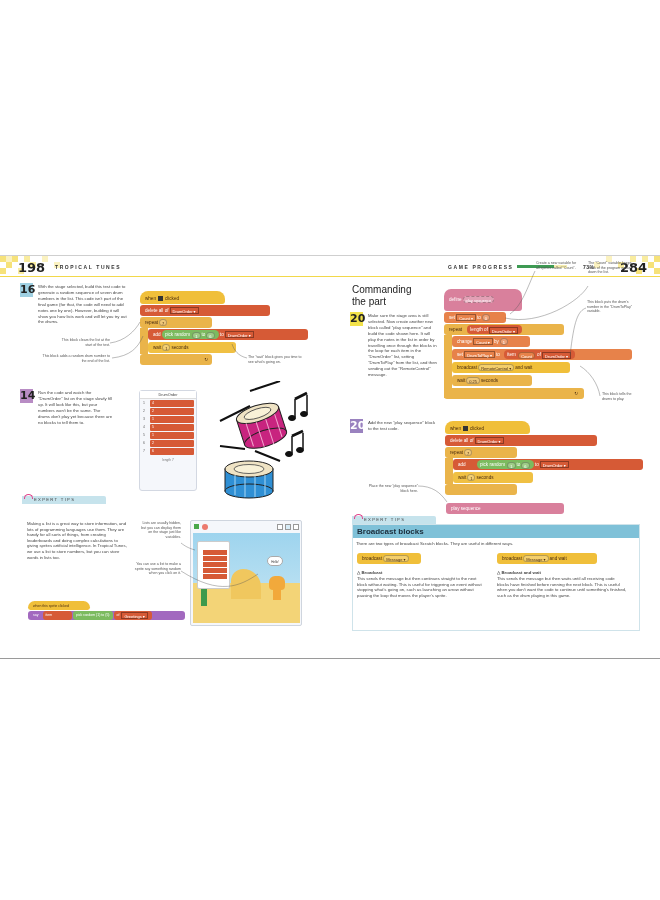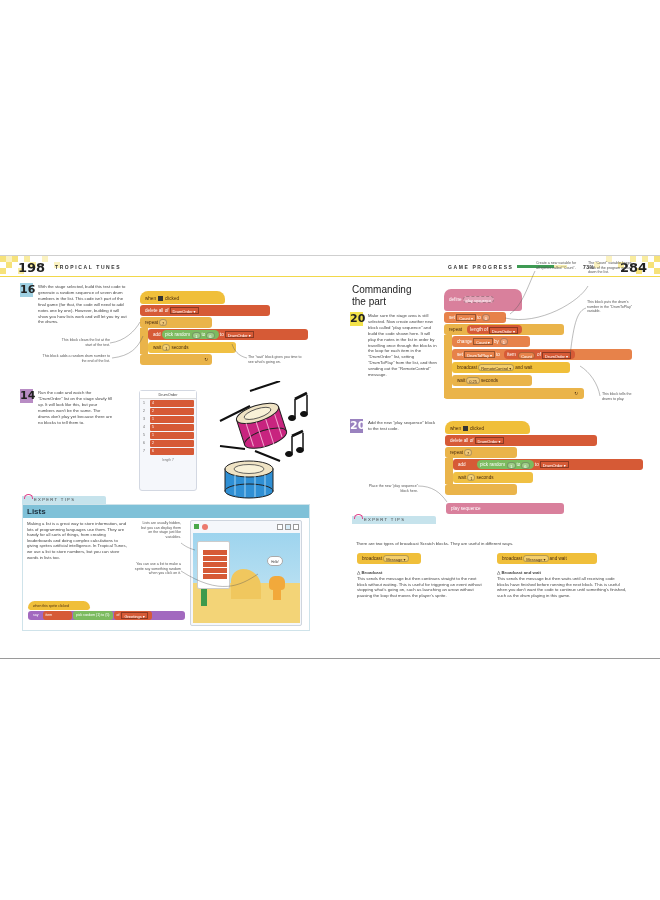--- a/index.html
+++ b/index.html
@@ -181,23 +181,20 @@
       <line x1="93" y1="52" x2="93" y2="68" stroke-width="1.5"></line>
       <line x1="82" y1="55" x2="93" y2="50" stroke-width="3"></line>
       <ellipse cx="79" cy="73" rx="3.5" ry="2.5"></ellipse>
       <ellipse cx="90" cy="69" rx="3.5" ry="2.5"></ellipse>
     </g>
   </svg>
 
   <div class="tiptab" style="left:22px;top:240px;width:84px;">
     <span class="ico"></span>
     <span>EXPERT TIPS</span>
-  </div>
-  <div class="tipbox" style="left:22px;top:248px;width:288px;height:127px;">
-    <div class="tiphead">Lists</div>
   </div>
   <div class="tiptext" style="left:27px;top:265px;width:102px;">Making a list is a great way to store information, and lots of programming languages use them. They are handy for all sorts of things, from creating leaderboards and doing complex calculations to giving sprites artificial intelligence. In Tropical Tunes, we use a list to store numbers, but you can store words in lists too.</div>
   <div class="callout" style="left:138px;top:265px;width:43px;text-align:right;">Lists are usually hidden, but you can display them on the stage just like variables.</div>
   <div class="callout" style="left:132px;top:306px;width:49px;text-align:right;">You can use a list to make a sprite say something random when you click on it.</div>
 
   <div class="stage" style="left:190px;top:264px;width:112px;height:106px;">
     <div class="abs" style="left:3px;top:3px;width:5px;height:5px;background:#4aa84a;"></div>
     <div class="abs" style="left:11px;top:3px;width:6px;height:6px;border-radius:50%;background:#ec7a6e;"></div>
     <div class="abs" style="left:86px;top:3px;width:6px;height:6px;border:0.5px solid #999;background:#fff;"></div>
     <div class="abs" style="left:94px;top:3px;width:6px;height:6px;border:0.5px solid #999;background:#d7ecf7;"></div>
@@ -290,20 +287,23 @@
       <span>wait</span><span class="slot">1</span><span>seconds</span>
     </div>
     <div class="blk b-ctrl" style="left:445px;top:228px;width:72px;"></div>
     <div class="blk b-my" style="left:446px;top:247px;width:118px;">play sequence</div>
   </div>
 
   <div class="tiptab" style="left:352px;top:260px;width:84px;">
     <span class="ico"></span>
     <span>EXPERT TIPS</span>
   </div>
+  <div class="tipbox" style="left:352px;top:268px;width:288px;height:107px;">
+    <div class="tiphead">Broadcast blocks</div>
+  </div>
   <div class="tiptext" style="left:356px;top:285px;width:280px;">There are two types of broadcast Scratch blocks. They are useful in different ways.</div>
 
   <div class="blk b-events" style="left:357px;top:297px;width:64px;">
     <span>broadcast</span><span class="slot">Message ▾</span>
   </div>
   <div class="tiptext" style="left:357px;top:314px;width:130px;font-weight:bold;">△ Broadcast</div>
   <div class="tiptext" style="left:357px;top:320px;width:130px;">This sends the message but then continues straight to the next block without waiting. This is useful for triggering an event without stopping what's going on, such as launching an arrow without pausing the loop that moves the player's sprite.</div>
 
   <div class="blk b-events" style="left:497px;top:297px;width:100px;">
     <span>broadcast</span><span class="slot">Message ▾</span><span>and wait</span>

